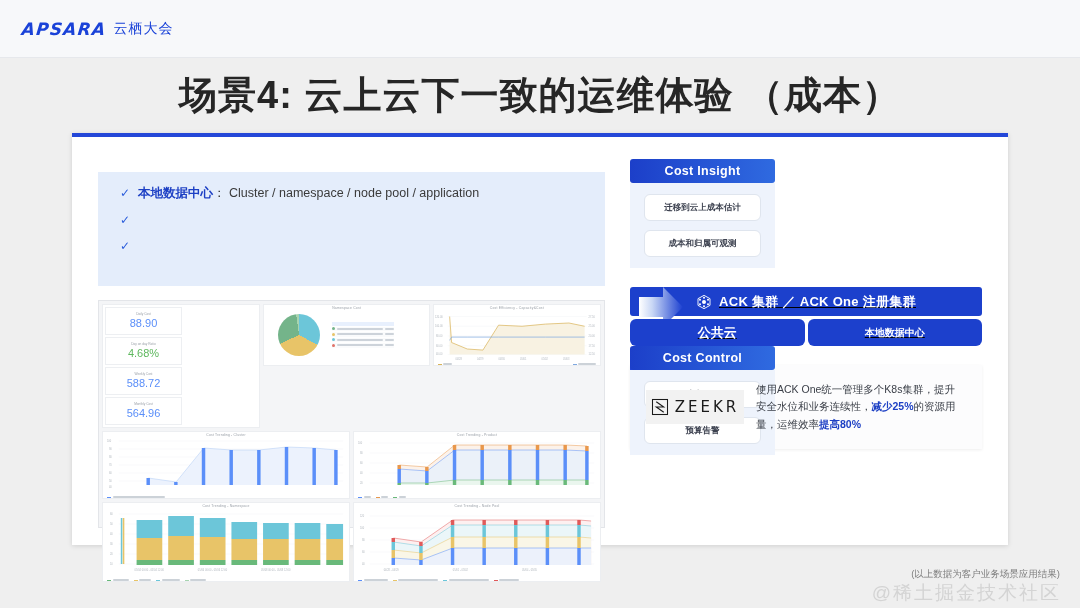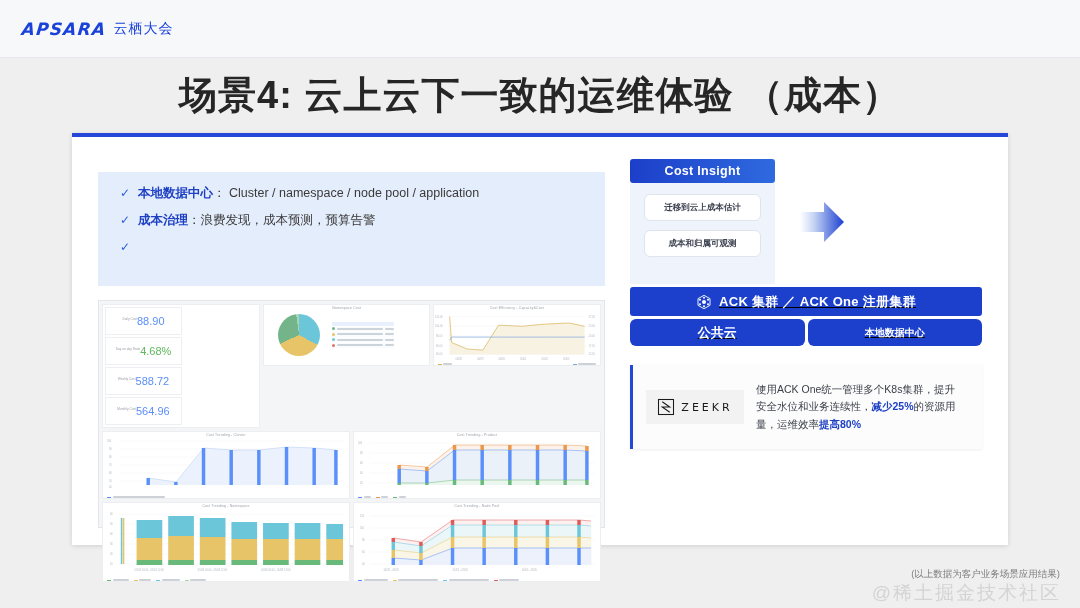--- a/index.html
+++ b/index.html
@@ -70,21 +70,21 @@
   .panel { background: #fff; border: 1px solid #eceef1; position: relative; }
   .ptitle {
     font-size: 3.4px; color: #9aa0a8; text-align: center;
     padding-top: 2px; letter-spacing: .2px; line-height: 1;
   }
 
   
   .kpi-wrap { width: 160px; display: flex; flex-wrap: wrap; gap: 2px; padding: 2px; }
   .kpi {
     width: 77px; height: 28px; background: #fff; border: 1px solid #edeff2;
-    display: flex; flex-direction: row; align-items: center; justify-content: center;
+    display: flex; flex-direction: column; align-items: center; justify-content: center;
   }
   .kpi-label { font-size: 3.2px; color: #9ba1a9; line-height: 1; margin-bottom: 2px; }
   .kpi-val { font-size: 11px; font-weight: 400; color: #5b8ff9; line-height: 1; }
   .kpi-val.green { color: #5eb85e; }
 
   
   .pie-panel { width: 168px; height: 62px; display: flex; align-items: center; }
   .pie {
     width: 42px; height: 42px; border-radius: 50%;
     margin-left: 14px;
@@ -113,21 +113,21 @@
   .legend-strip {
     display: flex; gap: 5px; padding: 1px 4px; align-items: center;
   }
   .lg-item { display: flex; align-items: center; gap: 1.5px; }
   .lg-line { width: 4px; height: 1px; }
   .lg-txt { height: 2px; background: #ccd2d8; border-radius: 1px; }
 
   
   .rcol { position: absolute; left: 558px; top: 22px; width: 352px; }
 
-  .twopanel { display: flex; align-items: stretch; gap: 16px; height: 125px; }
+  .twopanel { display: flex; align-items: stretch; gap: 16px; height: 125px; flex-direction: column; }
   .cpanel { width: 145px; display: flex; flex-direction: column; }
   .cp-head {
     height: 24px; border-radius: 3px;
     background: linear-gradient(90deg,#1c3fc9 0%, #2f6ae0 100%);
     color: #fff; font-size: 12.5px; font-weight: 700;
     display: flex; align-items: center; justify-content: center;
     letter-spacing: .3px;
   }
   .cp-body {
     flex: 1; background: #eef3fc; padding: 11px 14px;
@@ -166,21 +166,21 @@
     box-shadow: 0 1px 3px rgba(0,0,0,.07);
     display: flex; align-items: center; gap: 12px;
     padding: 12px 14px 12px 13px; height: 84px;
   }
   .zeekr {
     flex: 0 0 98px; height: 34px; background: #f2f2f2;
     display: flex; align-items: center; justify-content: center; gap: 6px;
   }
   .zeekr-mark { width: 18px; height: 18px; }
   .zeekr-txt {
-    font-size: 11px; letter-spacing: 3px; color: #1a1a1a; font-weight: 400;
+    font-size: 15px; letter-spacing: 3px; color: #1a1a1a; font-weight: 400;
     font-family: "DejaVu Sans", sans-serif;
   }
   .qtxt { font-size: 10.5px; line-height: 1.65; color: #3c4049; }
   .qtxt b { color: #1c3fc4; font-weight: 700; }
 
   
   .footer {
     position: absolute; right: 20px; bottom: 27px;
     font-size: 9.5px; color: #7d7d7d;
   }
@@ -206,21 +206,20 @@
 
   <div class="card">
 
     <div class="bullets">
       <div class="bullet">
         <span class="check">✓</span>
         <span class="btxt"><b>本地数据中心</b><span>： Cluster / namespace / node pool / application</span></span>
       </div>
       <div class="bullet">
         <span class="check">✓</span>
-        <span class="btxt"><b>成本治理</b><span>：浪费发现，成本预测，预算告警</span></span>
       </div>
       <div class="bullet">
         <span class="check">✓</span>
       </div>
     </div>
 
     <div class="dash">
 
       <div class="dash-row">
 
@@ -573,20 +572,27 @@
               <linearGradient id="arrGrad" x1="0" y1="0" x2="1" y2="0">
                 <stop offset="0%" stop-color="#ffffff"></stop>
                 <stop offset="30%" stop-color="#c9d7f5"></stop>
                 <stop offset="100%" stop-color="#1b3fd0"></stop>
               </linearGradient>
             </defs>
             <polygon points="2,13 26,13 26,3 46,23 26,43 26,33 2,33" fill="url(#arrGrad)"></polygon>
           </svg>
         </div>
 
+        <div class="cpanel">
+          <div class="cp-head">Cost Control</div>
+          <div class="cp-body">
+            <div class="cp-item">成本预测</div>
+            <div class="cp-item">预算告警</div>
+          </div>
+        </div>
       </div>
 
       <div class="ack-wrap">
         <div class="ack-bar">
           <svg class="ack-icon" viewBox="0 0 24 24">
             <polygon points="12,2 21,7 21,17 12,22 3,17 3,7" fill="none" stroke="#fff" stroke-width="1.4"></polygon>
             <circle cx="12" cy="12" r="3" fill="#fff"></circle>
             <circle cx="12" cy="5.6" r="1.5" fill="#fff"></circle>
             <circle cx="18" cy="8.8" r="1.5" fill="#fff"></circle>
             <circle cx="18" cy="15.2" r="1.5" fill="#fff"></circle>

